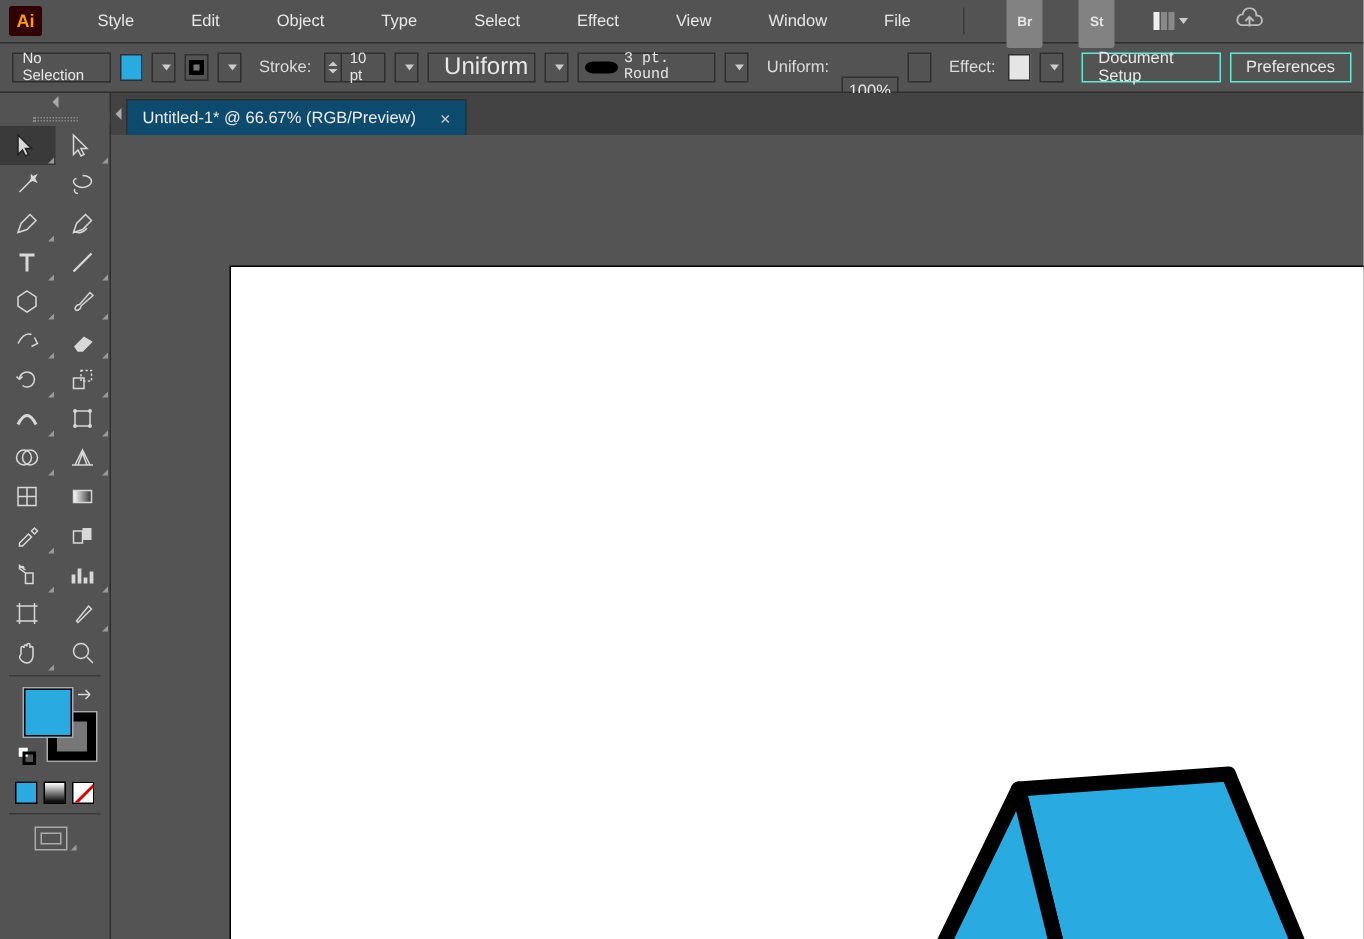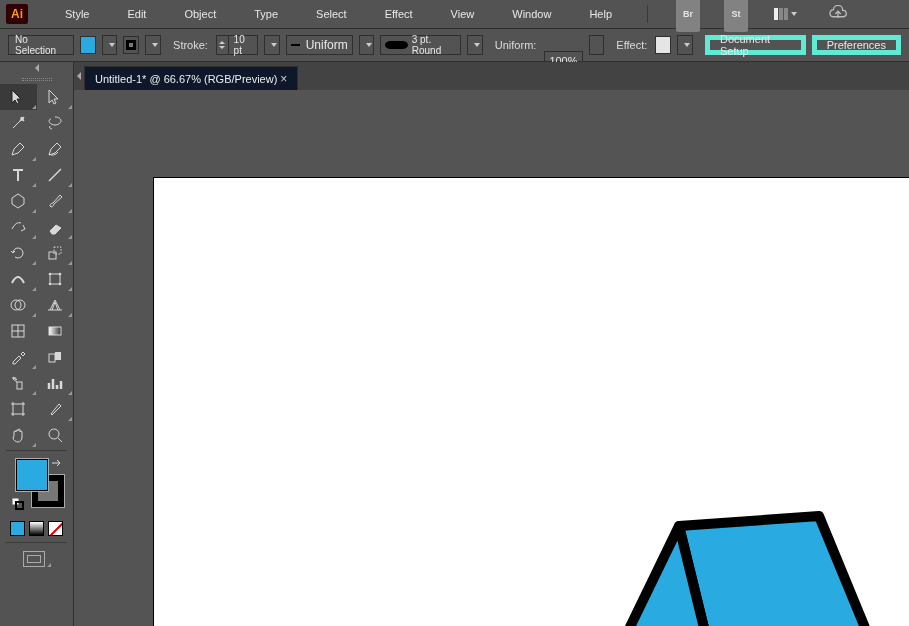--- a/index.html
+++ b/index.html
@@ -103,38 +103,38 @@
 .varw-box {
   height:20px; border:1px solid #2f2f2f; display:flex; align-items:center; padding:0 4px; gap:4px;
 }
 .varw-shape{width:26px;height:8px;background:#000;border-radius:50%/100%;}
 .opacity-box {
   height:20px; border:1px solid #2f2f2f; display:flex;align-items:center; padding:0 4px; gap:3px;margin-top:32px;
 }
 .style-swatch{width:18px;height:18px;background:#e5e5e5;border:1px solid #2f2f2f;}
 .push { flex:1; }
 .btn {
-  height:20px; border:5px solid #5eead4; background:#535353;
+  height:20px; border:1px solid #5eead4; background:#535353;
   padding: 0 10px; font-size:11px; color:#e8e8e8;
   display:flex;align-items:center;
 }
 
 
 .tabstrip {
   position:absolute; left:74px; top:62px; right:0; height:28px;
   background:#434343;
   display:flex; align-items:flex-end;
 }
 .tabstrip .grip {
   width:10px; height:28px; display:flex;align-items:center;justify-content:center;
 }
 .tabstrip .grip .arr{width:0;height:0;border-top:4px solid transparent;border-bottom:4px solid transparent;border-right:4px solid #aaa;}
 .tab {
-  height:24px; background:#0f172a;
-  display:flex; align-items:center; gap:3px;
+  height:24px; background:#0c4a6e;
+  display:flex; align-items:center; gap:16px;
   padding: 0 10px;
   font-size:11px; color:#eee;
   border-top:1px solid #2f2f2f;
   border-left:1px solid #2f2f2f;
   border-right:1px solid #2f2f2f;
 }
 .tab .close {font-size:12px;color:#ccc;}
 
 
 .canvas-area {
@@ -211,21 +211,21 @@
 <div class="menubar">
   <div class="app-logo">Ai</div>
   <div class="menu-item">Style</div>
   <div class="menu-item">Edit</div>
   <div class="menu-item">Object</div>
   <div class="menu-item">Type</div>
   <div class="menu-item">Select</div>
   <div class="menu-item">Effect</div>
   <div class="menu-item">View</div>
   <div class="menu-item">Window</div>
-  <div class="menu-item">Help</div>
+  <div class="menu-item">File</div>
   <div class="menu-sep"></div>
   <div class="menu-icon-btn">Br</div>
   <div class="menu-icon-btn">St</div>
   <div class="arr-icon">
     <span class="bars">
         <span class="bar" style="background:#eee"></span>
         <span class="bar" style="background:#888"></span>
         <span class="bar" style="background:#888"></span>
       </span>
     <span class="dd"></span>
@@ -260,29 +260,29 @@
         <span class="down"></span>
       </span>
     <span class="val">10 pt</span>
   </span>
   <span class="dd-box">
       <span class="chev"></span>
     </span>
 
   <span class="brush-prev">
     <span class="brush-line"></span>
-    <span style="font-size:12px;margin-left:6px;">Uniform</span>
+    <span style="font-size:16px;margin-left:6px;">Uniform</span>
   </span>
   <span class="dd-box">
       <span class="chev"></span>
     </span>
 
   <span class="varw-box">
     <span class="varw-shape"></span>
-    <span style="font-size:10px;">3 pt. Round</span>
+    <span style="font-size:10px;font-family:Liberation Mono, monospace;">3 pt. Round</span>
   </span>
   <span class="dd-box">
       <span class="chev"></span>
     </span>
 
   <span class="ctl-label">Uniform:</span>
   <span class="opacity-box">
     <span>100%</span>
   </span>
   <span class="dd-box">

